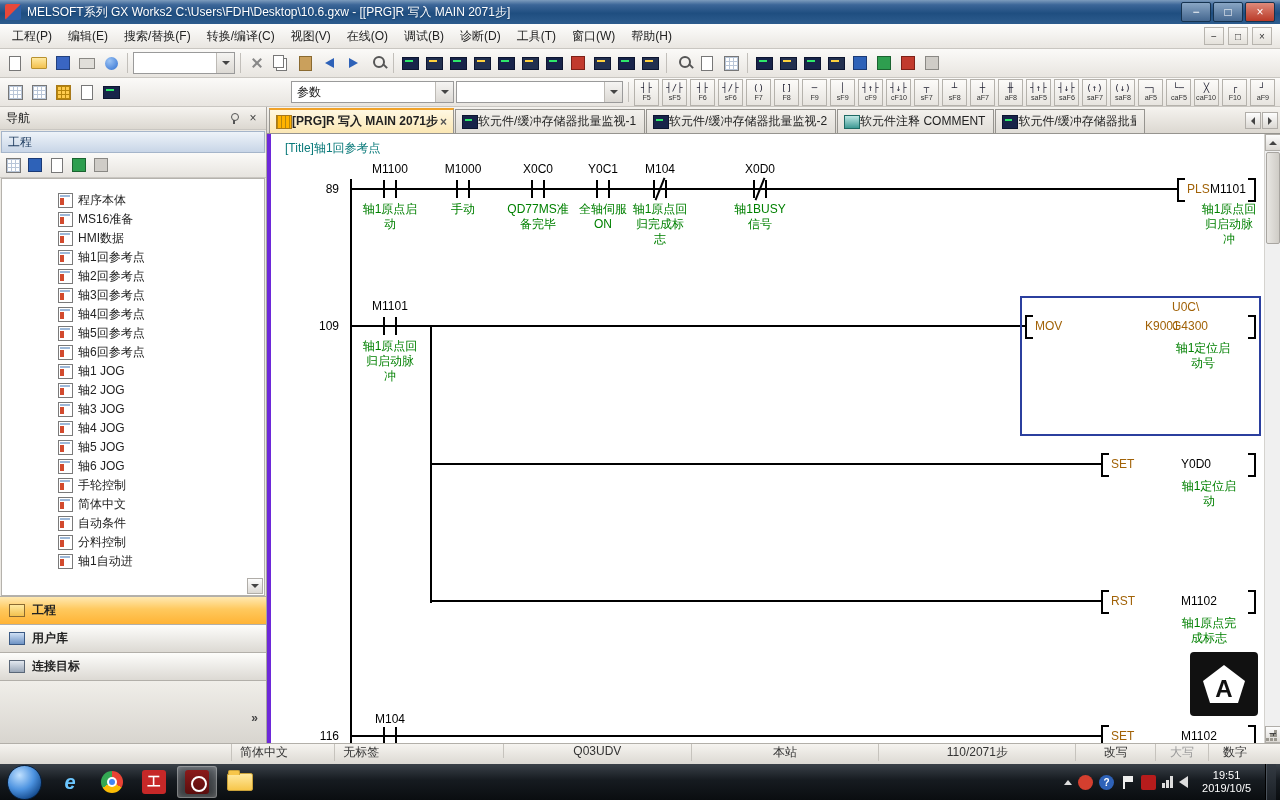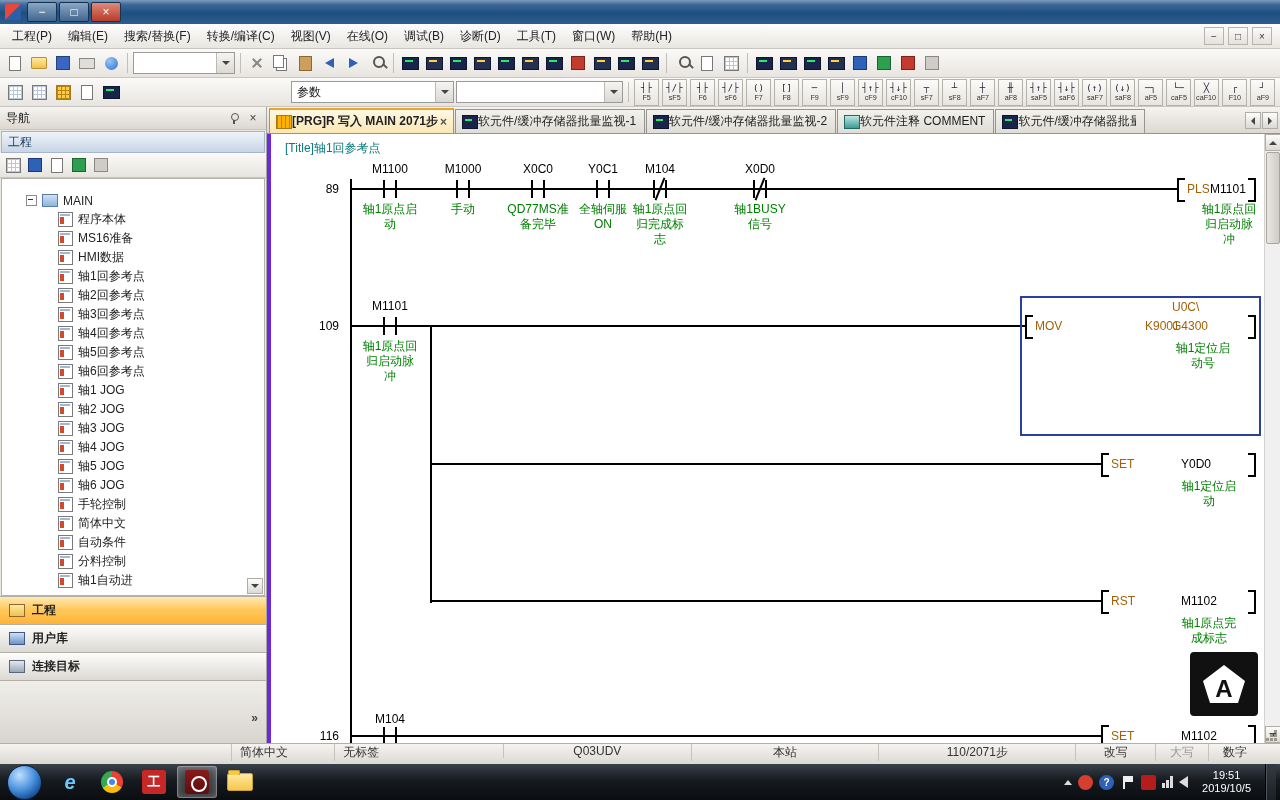--- a/index.html
+++ b/index.html
@@ -173,20 +173,21 @@
   .clock{text-align:center;font-size:11px;line-height:13px;padding:0 8px;color:#fff;}
   .showdesk{width:10px;height:36px;background:linear-gradient(#343b43,#1b2026);border-left:1px solid #000;box-shadow:inset 1px 0 0 #4a525b;flex:0 0 10px;}
 </style>
 </head>
 <body>
 
 <div class="screen">
 
   <div class="titlebar">
     <div class="app-icon"></div>
+    <div class="title-text">MELSOFT系列 GX Works2 C:\Users\FDH\Desktop\10.6.gxw - [[PRG]R 写入 MAIN 2071步]</div>
     <div class="win-controls">
       <div class="wbtn">−</div>
       <div class="wbtn">□</div>
       <div class="wbtn close">×</div>
     </div>
   </div>
 
   <div class="menubar">
     <div data-list="menu.items">
       
@@ -415,25 +416,20 @@
               <span class="shape s-blue"></span>
             </div><div class="icn">
               <span class="shape s-doc"></span>
             </div><div class="icn">
               <span class="shape s-green"></span>
             </div><div class="icn">
               <span class="shape s-gray"></span>
             </div></div>
       </div>
       <div class="tree">
-        <div class="tree-root">
-          <span class="expander"></span>
-          <span class="root-icon"></span>
-          <span>MAIN</span>
-        </div>
         <div data-list="nav.items">
           
         <div class="tree-row">
               <span class="prog-icon"></span>
               <span>程序本体</span>
             </div><div class="tree-row">
               <span class="prog-icon"></span>
               <span>MS16准备</span>
             </div><div class="tree-row">
               <span class="prog-icon"></span>

